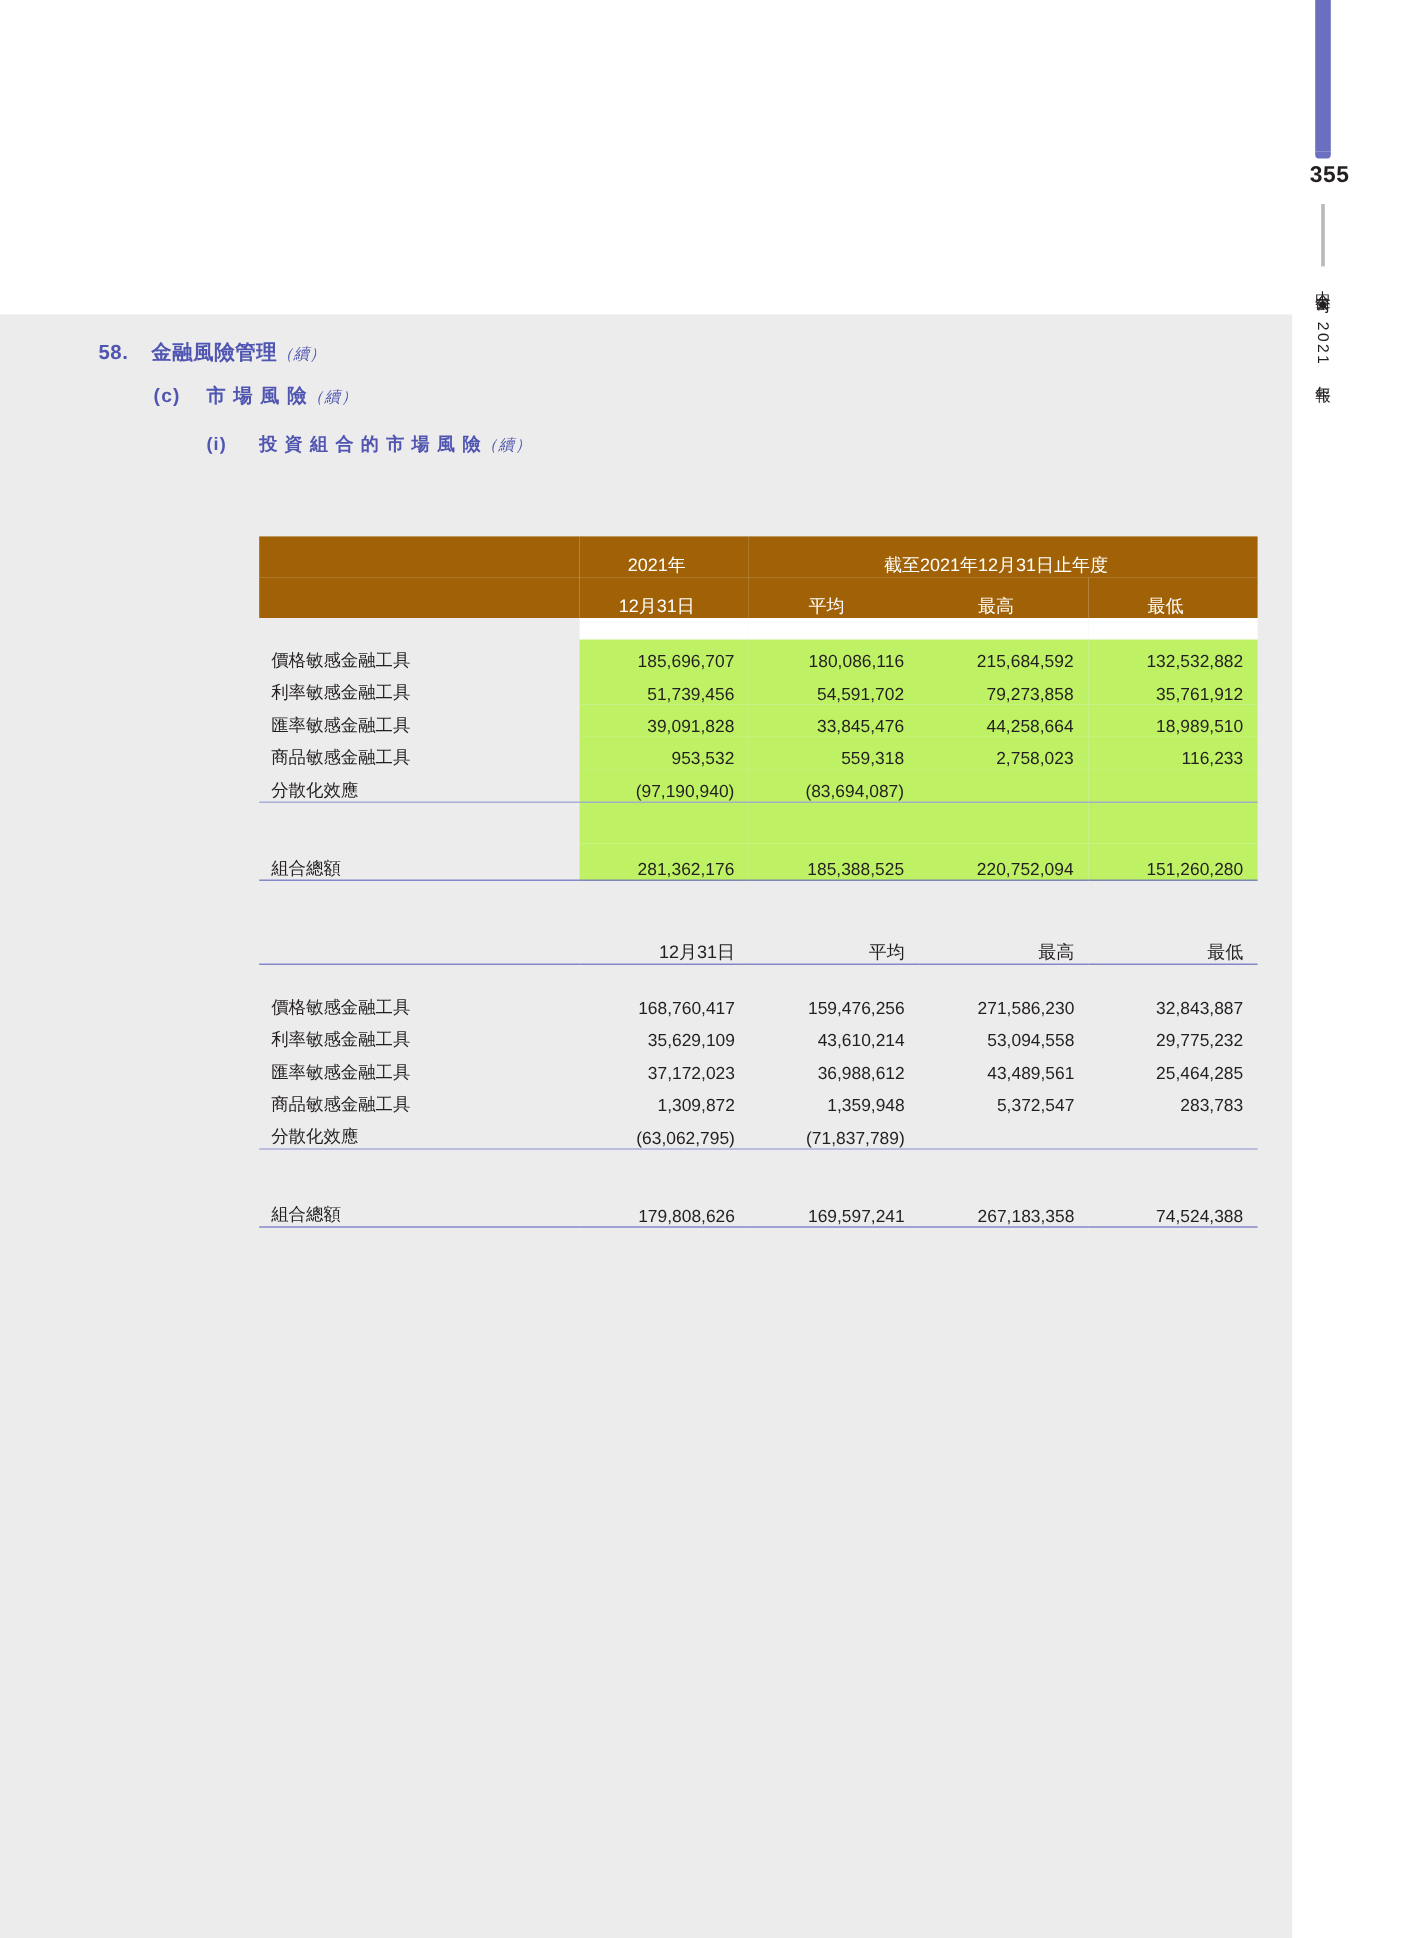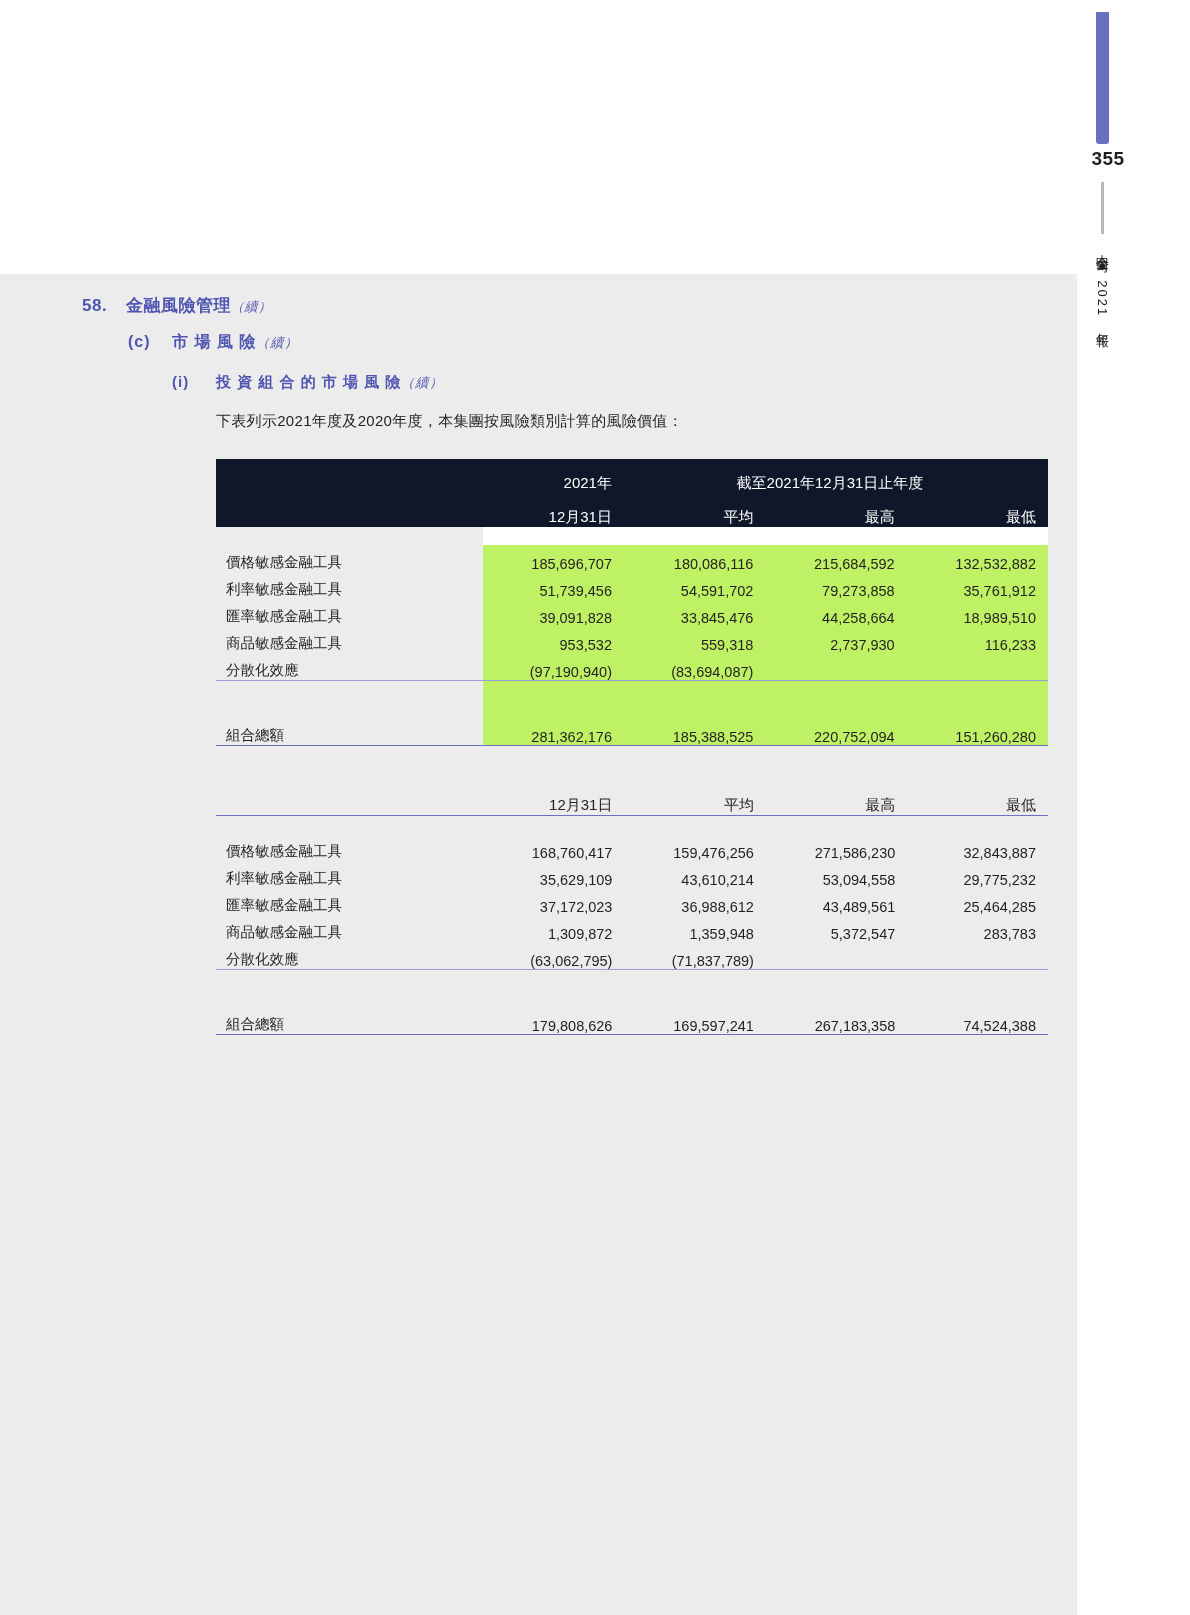--- a/index.html
+++ b/index.html
@@ -13,21 +13,21 @@
     font-family: "Liberation Sans", sans-serif;
     color: #231f20;
     position: relative;
     overflow: hidden;
   }
 
   
   .page {
     position: absolute;
     left: 0;
-    top: 12px;
+    top: 0;
     width: 1190px;
     height: 1465px;
     background: #ffffff;
   }
   
   .content-panel {
     position: absolute;
     left: 0;
     top: 262px;
     width: 1077px;
@@ -183,24 +183,25 @@
     padding-right: 12px !important;
   }
 
   
   .tbl1 {
     left: 216px;
     top: 447px;
     width: 832px;
   }
   .hdr-band td {
-    background: #0f172a;
+    background: #a16207;
     color: #ffffff;
     height: 34px;
     font-size: 15px;
+    text-align: center;
   }
   .hdr-span {
     text-align: center;
     margin-top: 27px;
   }
   .body-white td {
     background: #bef264;
     height: 27px;
   }
   .body-white td.c-label {
@@ -258,21 +259,20 @@
   </div>
 
   <div class="h-sub">
     <span class="lbl">(c)</span><span>市 場 風 險</span><span class="cont">（續）</span>
   </div>
 
   <div class="h-subsub">
     <span class="lbl">(i)</span><span>投 資 組 合 的 市 場 風 險</span><span class="cont">（續）</span>
   </div>
 
-  <div class="intro-text">下表列示2021年度及2020年度，本集團按風險類別計算的風險價值：</div>
 
   <table class="tbl tbl1">
     <tbody>
         <tr class="hdr-band">
       <td class="c-label"></td>
       <td class="c-num">2021年</td>
       <td class="c-num hdr-span" colspan="3">截至2021年12月31日止年度</td>
     </tr>
     <tr class="hdr-band">
       <td class="c-label"></td>
@@ -308,21 +308,21 @@
       <td class="c-label">匯率敏感金融工具</td>
       <td class="c-num">39,091,828</td>
       <td class="c-num">33,845,476</td>
       <td class="c-num">44,258,664</td>
       <td class="c-num">18,989,510</td>
     </tr>
     <tr class="body-white">
       <td class="c-label">商品敏感金融工具</td>
       <td class="c-num">953,532</td>
       <td class="c-num">559,318</td>
-      <td class="c-num">2,737,930</td>
+      <td class="c-num">2,758,023</td>
       <td class="c-num">116,233</td>
     </tr>
     <tr class="body-white">
       <td class="c-label">分散化效應</td>
       <td class="c-num">(97,190,940)</td>
       <td class="c-num">(83,694,087)</td>
       <td class="c-num"></td>
       <td class="c-num"></td>
     </tr>
 

